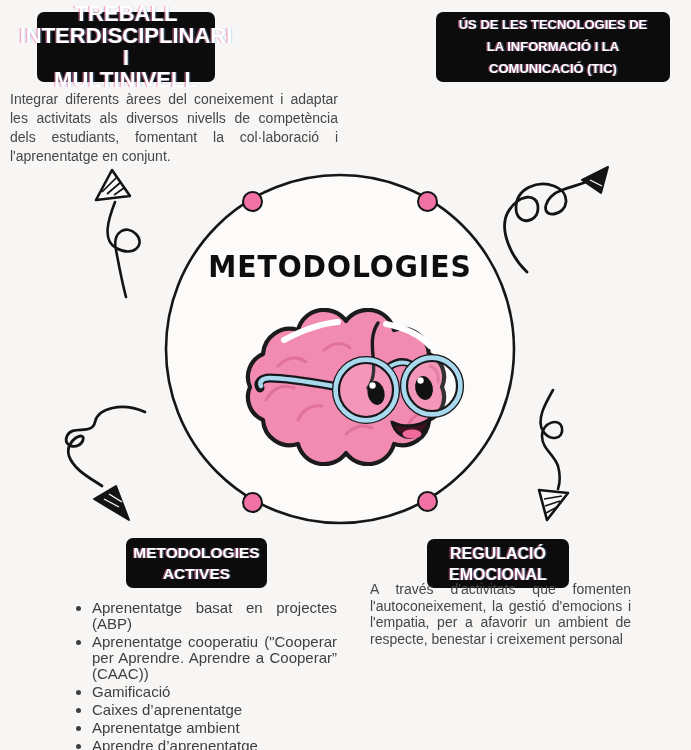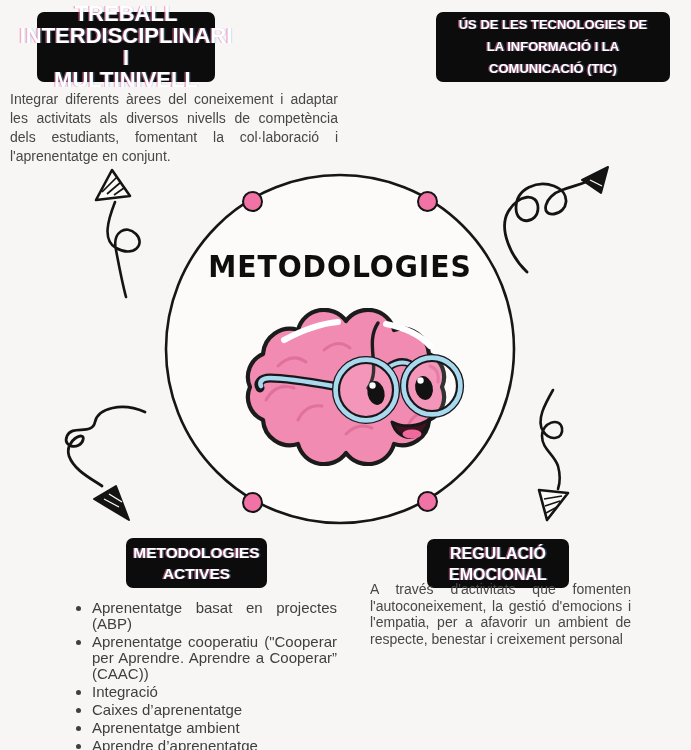--- a/index.html
+++ b/index.html
@@ -145,21 +145,21 @@
   <div id="box-tr" class="black-box">ÚS DE LES TECNOLOGIES DE
 LA INFORMACIÓ I LA
 COMUNICACIÓ (TIC)</div>
 
   <div id="box-bl" class="black-box">METODOLOGIES
 ACTIVES</div>
   <div id="list-bl">
     <ul>
       <li>Aprenentatge basat en projectes (ABP)</li>
       <li>Aprenentatge cooperatiu ("Cooperar per Aprendre. Aprendre a Cooperar” (CAAC))</li>
-      <li>Integració</li>
+      <li>Gamificació</li>
       <li>Caixes d’aprenentatge</li>
       <li>Aprenentatge ambient</li>
       <li>Aprendre d’aprenentatge</li>
     </ul>
   </div>
 
   <div id="box-br" class="black-box">REGULACIÓ
 EMOCIONAL</div>
   <div id="para-br" class="para">A través d'activitats que fomenten l'autoconeixement, la gestió d'emocions i l'empatia, per a afavorir un ambient de respecte, benestar i creixement personal</div>
 

